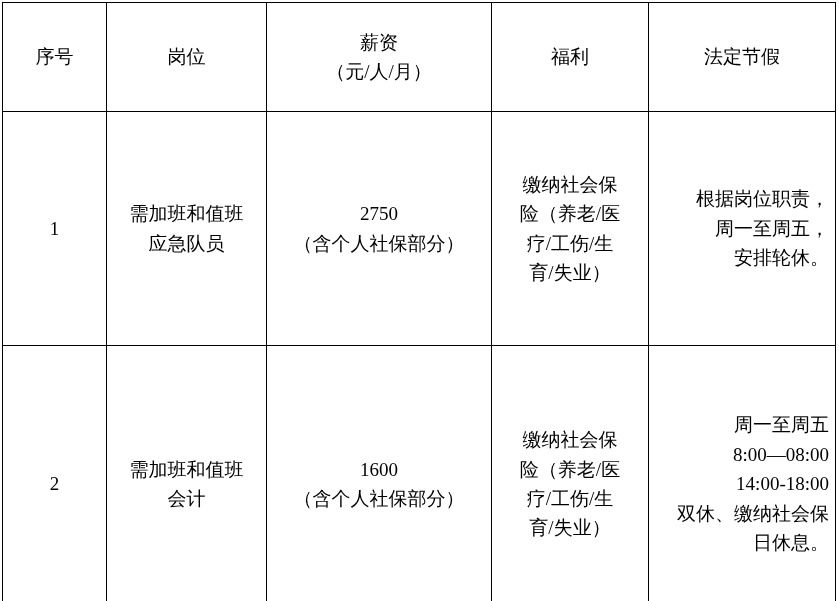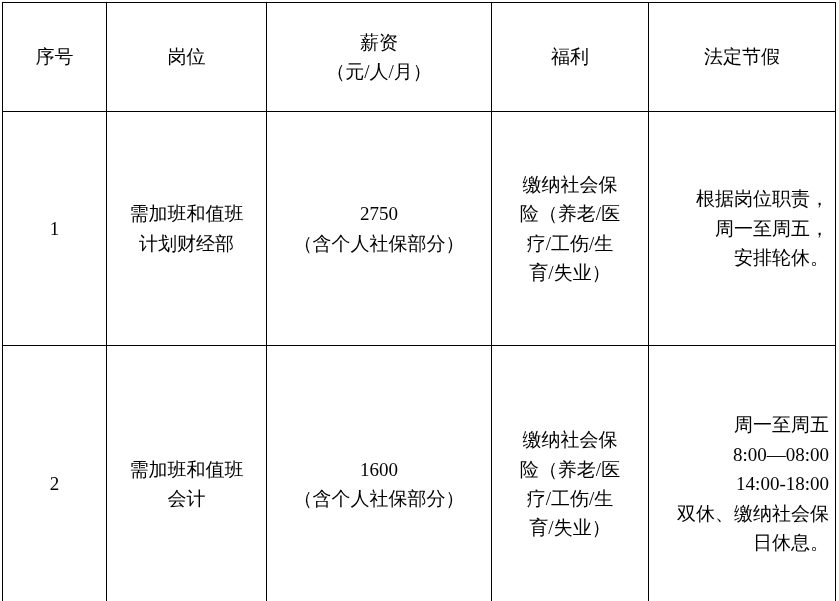--- a/index.html
+++ b/index.html
@@ -128,21 +128,21 @@
           </span>
         </td>
       </tr>
     </thead>
     <tbody>
       <tr class="row-1">
         <td class="center num">1</td>
         <td class="center post">
           <span class="cell-lines">
             <span>需加班和值班</span>
-            <span>计划财经部</span>
+            <span>应急队员</span>
           </span>
         </td>
         <td class="center salary">
           <span class="cell-lines">
             <span>2750</span>
             <span>（含个人社保部分）</span>
           </span>
         </td>
         <td class="left benefit">
           <span class="cell-lines">

